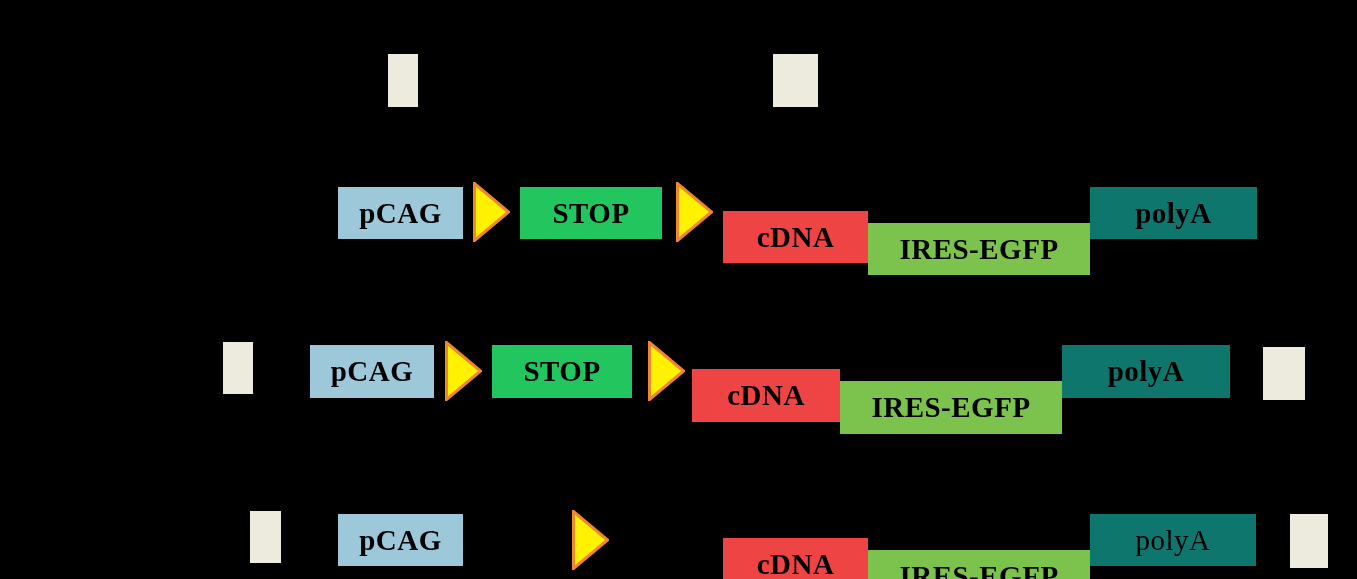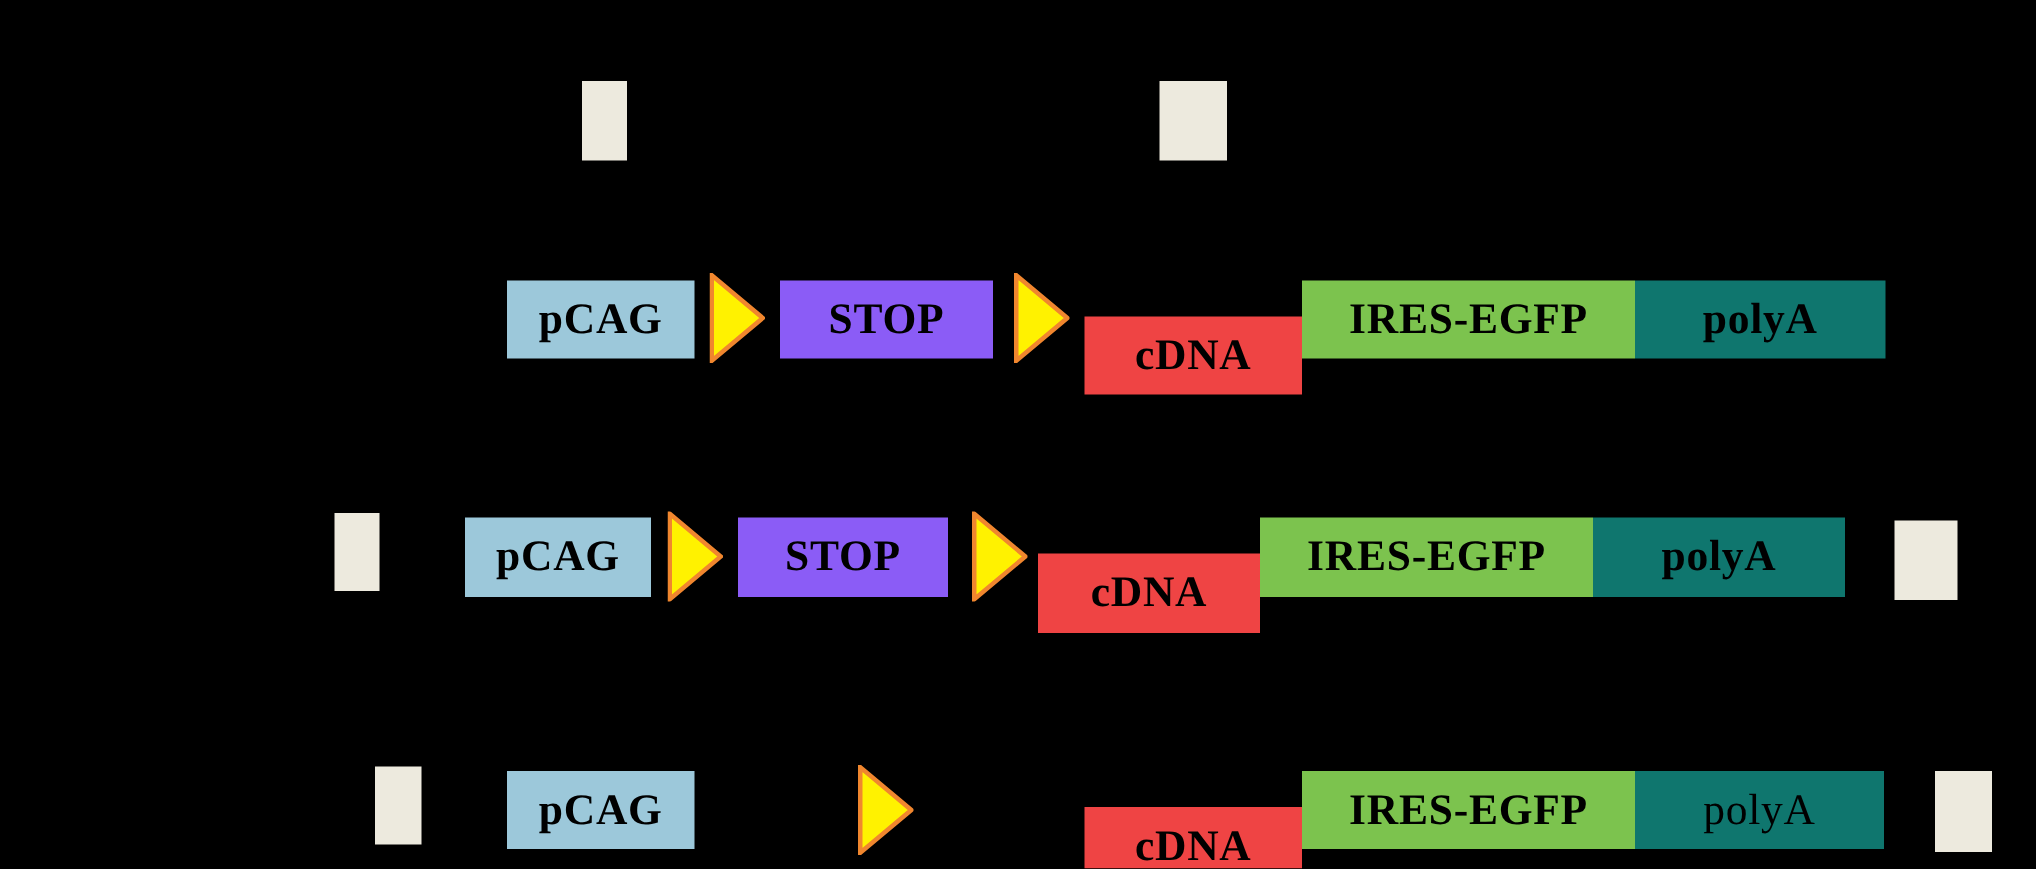--- a/index.html
+++ b/index.html
@@ -21,23 +21,23 @@
     display: flex;
     align-items: center;
     justify-content: center;
     color: #000000;
     font-weight: bold;
     font-size: 29px;
     letter-spacing: 0.5px;
     white-space: nowrap;
   }
   .c-pcag  { background: #9CC8DA; }
-  .c-stop  { background: #8b5cf6; }
+  .c-stop  { background: #22c55e; }
   .c-cdna  { background: #ef4444; margin-top: 24px; }
-  .c-ires  { background: #7CC34E; }
+  .c-ires  { background: #7CC34E; margin-top: 36px; }
   .c-polya { background: #0f766e; }
   .fragment {
     position: absolute;
     background: #EDEADE;
   }
   .loxp {
     position: absolute;
     width: 37px;
     height: 60px;
     line-height: 0;

